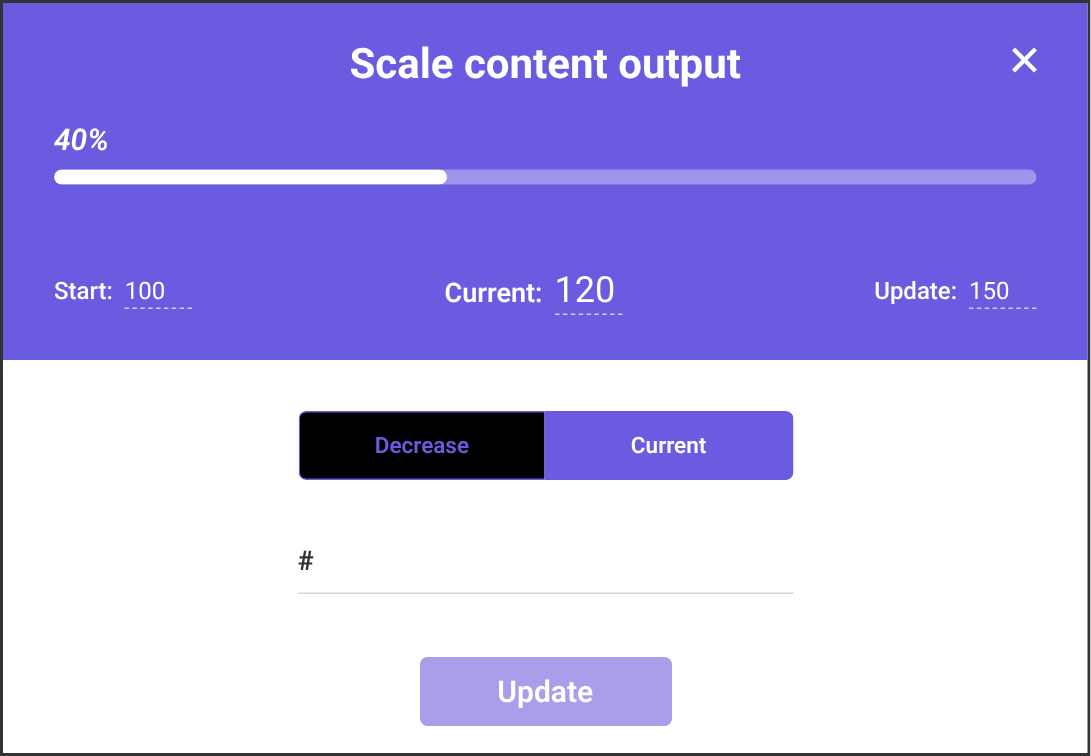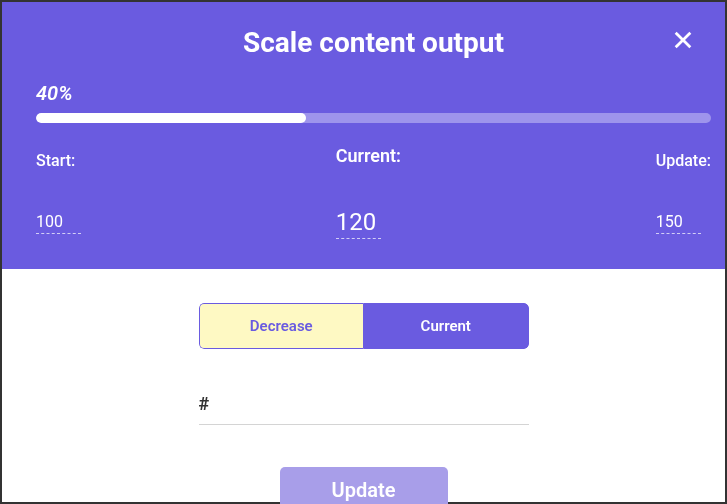--- a/index.html
+++ b/index.html
@@ -19,21 +19,21 @@
       width: 727px;
       height: 504px;
       border: 2px solid #333;
       background: #fff;
       display: flex;
       flex-direction: column;
     }
     .header {
       background: #6a5be0;
       color: #fff;
-      padding: 18px 14px 30px 34px;
+      padding: 18px 34px 30px 34px;
       position: relative;
     }
     .title {
       text-align: center;
       font-size: 28px;
       font-weight: 700;
       margin-top: 6px;
       margin-bottom: 22px;
     }
     .close-btn {
@@ -76,21 +76,20 @@
     .stats {
       display: flex;
       justify-content: space-between;
       align-items: center;
       font-size: 16px;
     }
     .stat {
       display: flex;
       align-items: baseline;
       gap: 8px;
-      flex-direction: column;
     }
     .stat-label {
       font-weight: 500;
     }
     .stat-center .stat-label {
       font-size: 18px;
       font-weight: 600;
     }
     .stat-center .stat-input {
       font-size: 24px;
@@ -118,21 +117,21 @@
       display: flex;
       width: 330px;
       border-radius: 5px;
       overflow: hidden;
       margin-bottom: 44px;
     }
     .toggle-btn {
       flex: 1;
       height: 46px;
       border: 1.5px solid #6a5be0;
-      background: #fef9c3;
+      background: #000000;
       color: #6a5be0;
       font-size: 15px;
       font-weight: 600;
       font-family: inherit;
       cursor: pointer;
       outline: none;
     }
     .toggle-btn.left {
       border-radius: 5px 0 0 5px;
       border-right: none;

